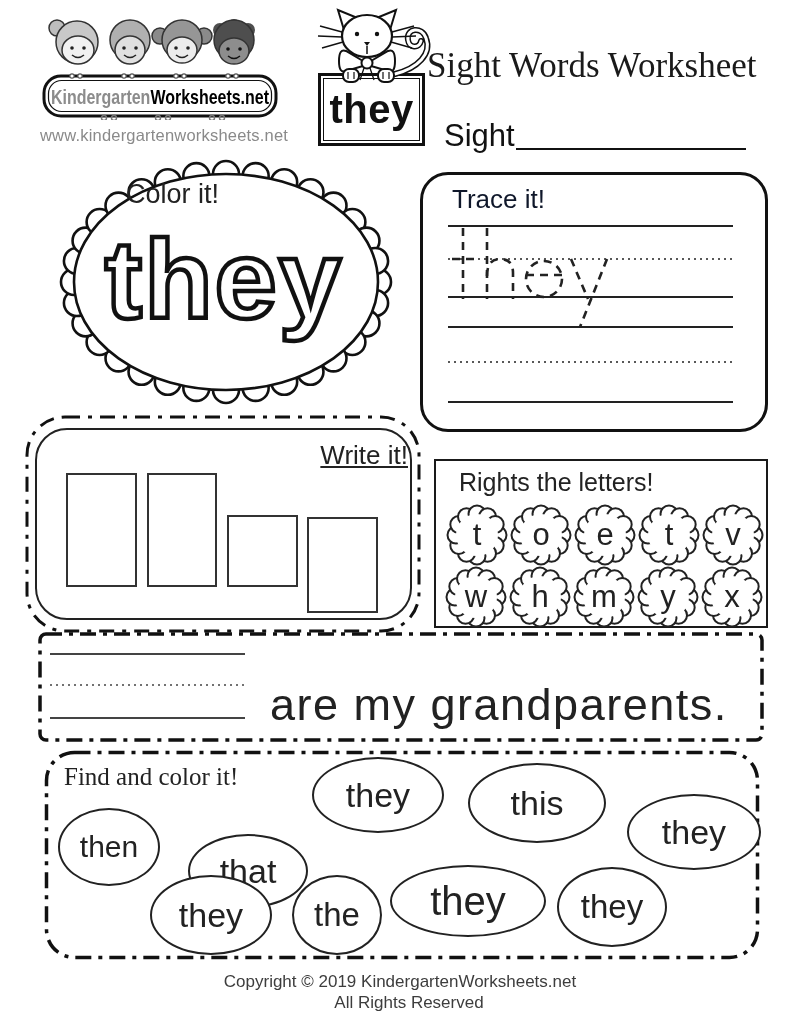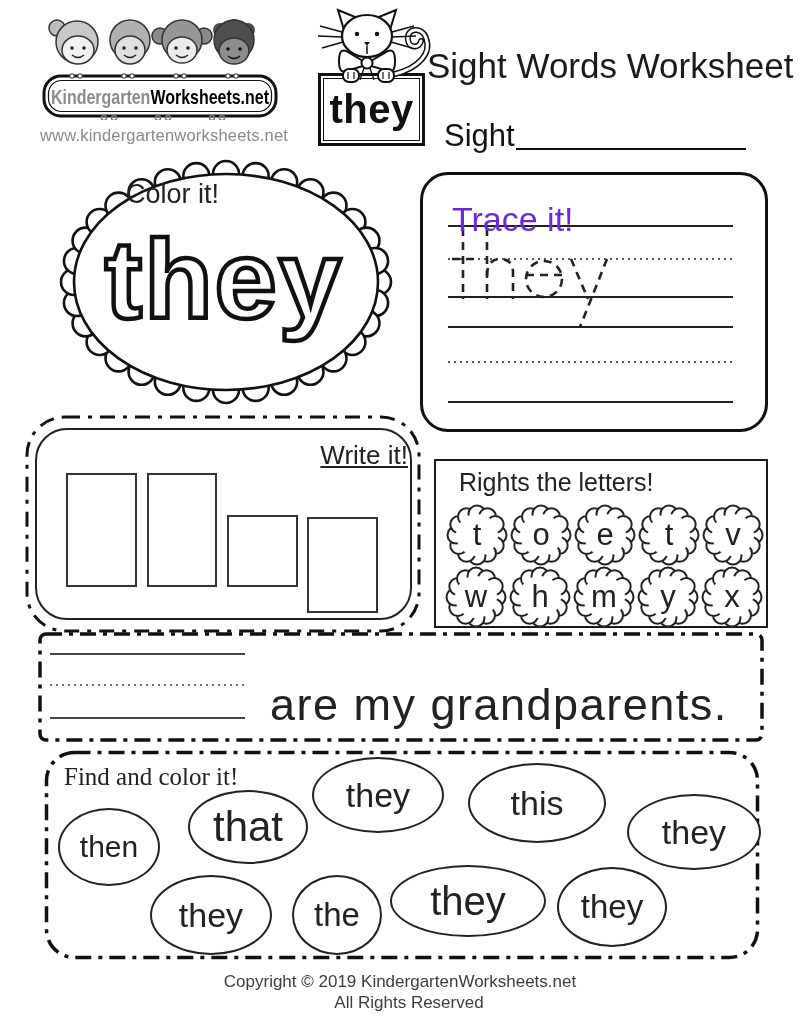--- a/index.html
+++ b/index.html
@@ -11,34 +11,34 @@
   .abs { position:absolute; }
   
   .logo-url { position:absolute; left:40px; top:126px; width:248px; text-align:center;
               font-size:16.5px; color:#8a8a8a; letter-spacing:.2px; }
   .word-card { position:absolute; left:318px; top:73px; width:107px; height:73px;
                border:3px solid #111; background:#fff; z-index:1; }
   .word-card-inner { position:absolute; inset:2px; border:1.5px solid #111;
                display:flex; align-items:center; justify-content:center;
                font-size:40px; font-weight:bold; letter-spacing:.5px; }
   .page-title { position:absolute; left:427px; top:46px; width:366px;
-               font-family:Liberation Sans, sans-serif; font-size:35px; color:#1a1a1a; white-space:nowrap; }
+               font-family:Liberation Serif, serif; font-size:35px; color:#1a1a1a; white-space:nowrap; }
   .name-label { position:absolute; left:444px; top:118px; font-size:31px; color:#111; }
   .name-line  { position:absolute; left:516px; top:116px; width:230px; height:34px;
                border-bottom:2.5px solid #111; }
   
   .color-label { position:absolute; left:126px; top:179px; width:200px; 
                font-size:27px; color:#222; }
   .color-word { position:absolute; left:74px; top:224px; width:300px; text-align:center;
                font-size:112px; font-weight:bold; line-height:1; color:#fff;
                -webkit-text-stroke:4.5px #111; letter-spacing:2px; }
   
   .trace-box { position:absolute; left:420px; top:172px; width:348px; height:260px;
                border:3px solid #111; border-radius:28px; background:#fff; }
-  .trace-label { position:absolute; left:452px; top:184px; font-size:34px; color:#6d28d9;margin-top:16px; }
+  .trace-label { position:absolute; left:452px; top:184px; font-size:26px; color:#0f172a; }
   
   .write-inner { position:absolute; left:35px; top:428px; width:377px; height:192px;
                border:2px solid #222; border-radius:32px; background:#fff; }
   .write-label { position:absolute; left:38px; top:440px; width:370px; text-align:right;
                font-size:26px; color:#222;text-decoration:underline; }
   .write-box { position:absolute; border:2px solid #333; background:#fff; }
   
   .connect-box { position:absolute; left:434px; top:459px; width:334px; height:169px;
                border:2px solid #1a1a1a; background:#fff; }
   .connect-label { position:absolute; left:459px; top:468px; font-size:25px; color:#222; white-space:nowrap; }
@@ -429,21 +429,21 @@
   <div class="sentence-text">are my grandparents.</div>
 
   <svg class="abs" style="left:44px; top:750px;" width="716" height="210" viewBox="0 0 716 210">
     <rect x="2.5" y="2.5" width="711" height="205" rx="28" fill="none" stroke="#111" stroke-width="3.5" stroke-dasharray="16 7 4 7"></rect>
   </svg>
   <div class="find-label">Find and color it!</div>
 
   <div class="oval" style="left:58px;  top:808px; width:102px; height:78px; font-size:30px;">
     <span>then</span>
     </div>
-  <div class="oval" style="left:188px; top:790px; width:120px; height:74px; font-size:42px;">
+  <div class="oval" style="left:188px; top:834px; width:120px; height:74px; font-size:34px;">
     <span>that</span>
     </div>
   <div class="oval" style="left:312px; top:757px; width:132px; height:76px; font-size:34px;">
     <span>they</span>
     </div>
   <div class="oval" style="left:468px; top:763px; width:138px; height:80px; font-size:34px;">
     <span>this</span>
     </div>
   <div class="oval" style="left:627px; top:794px; width:134px; height:76px; font-size:34px;">
     <span>they</span>

